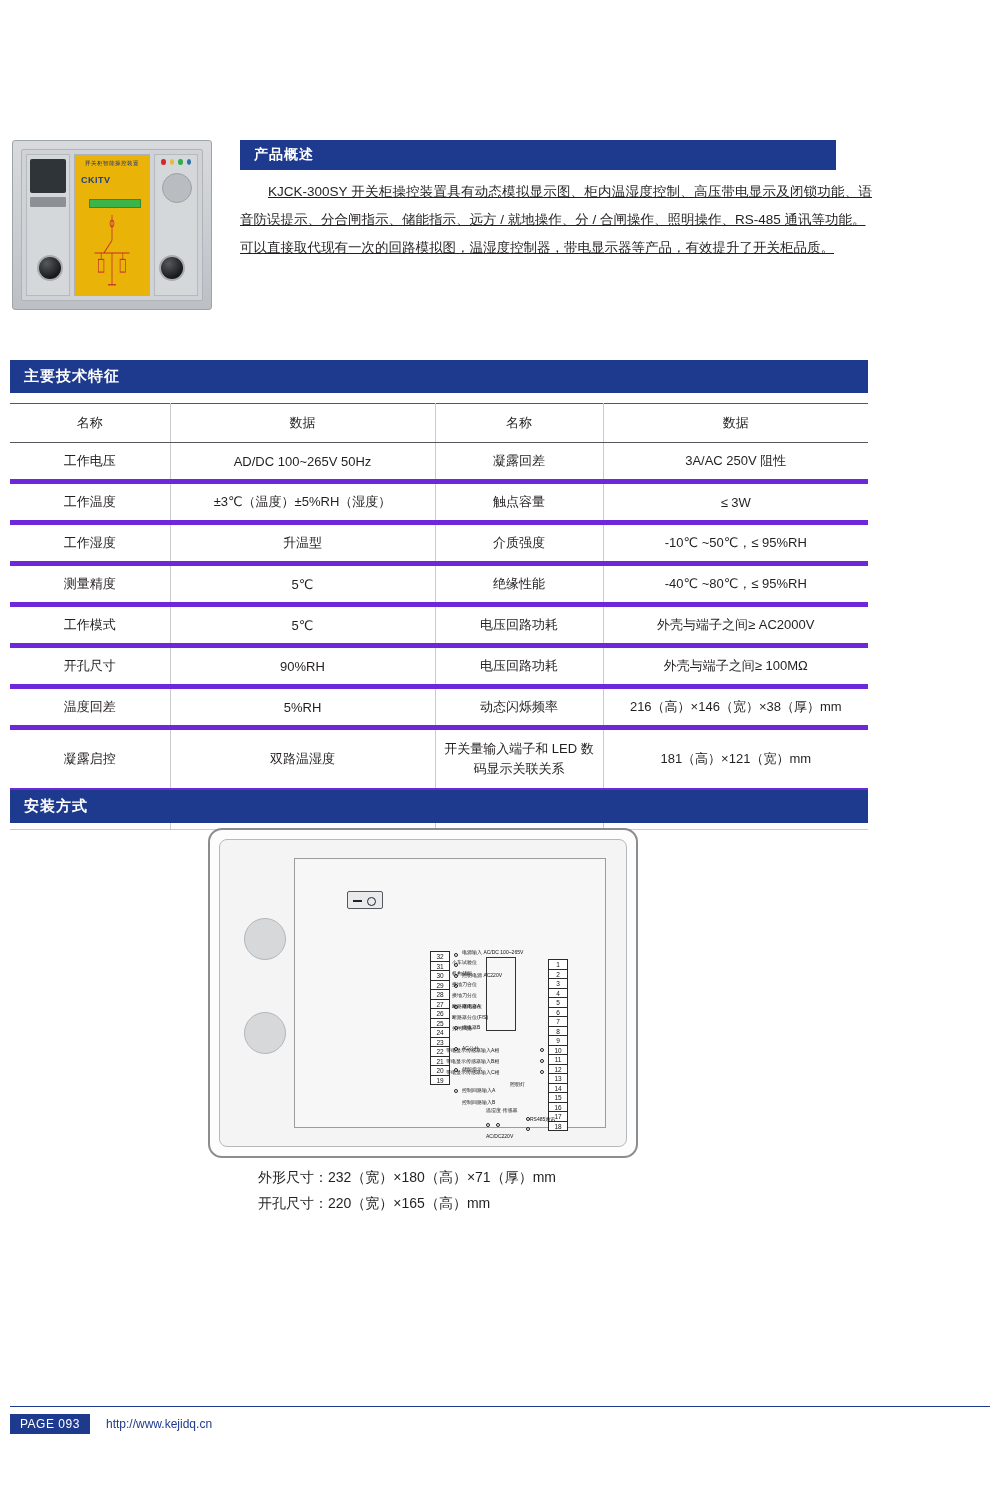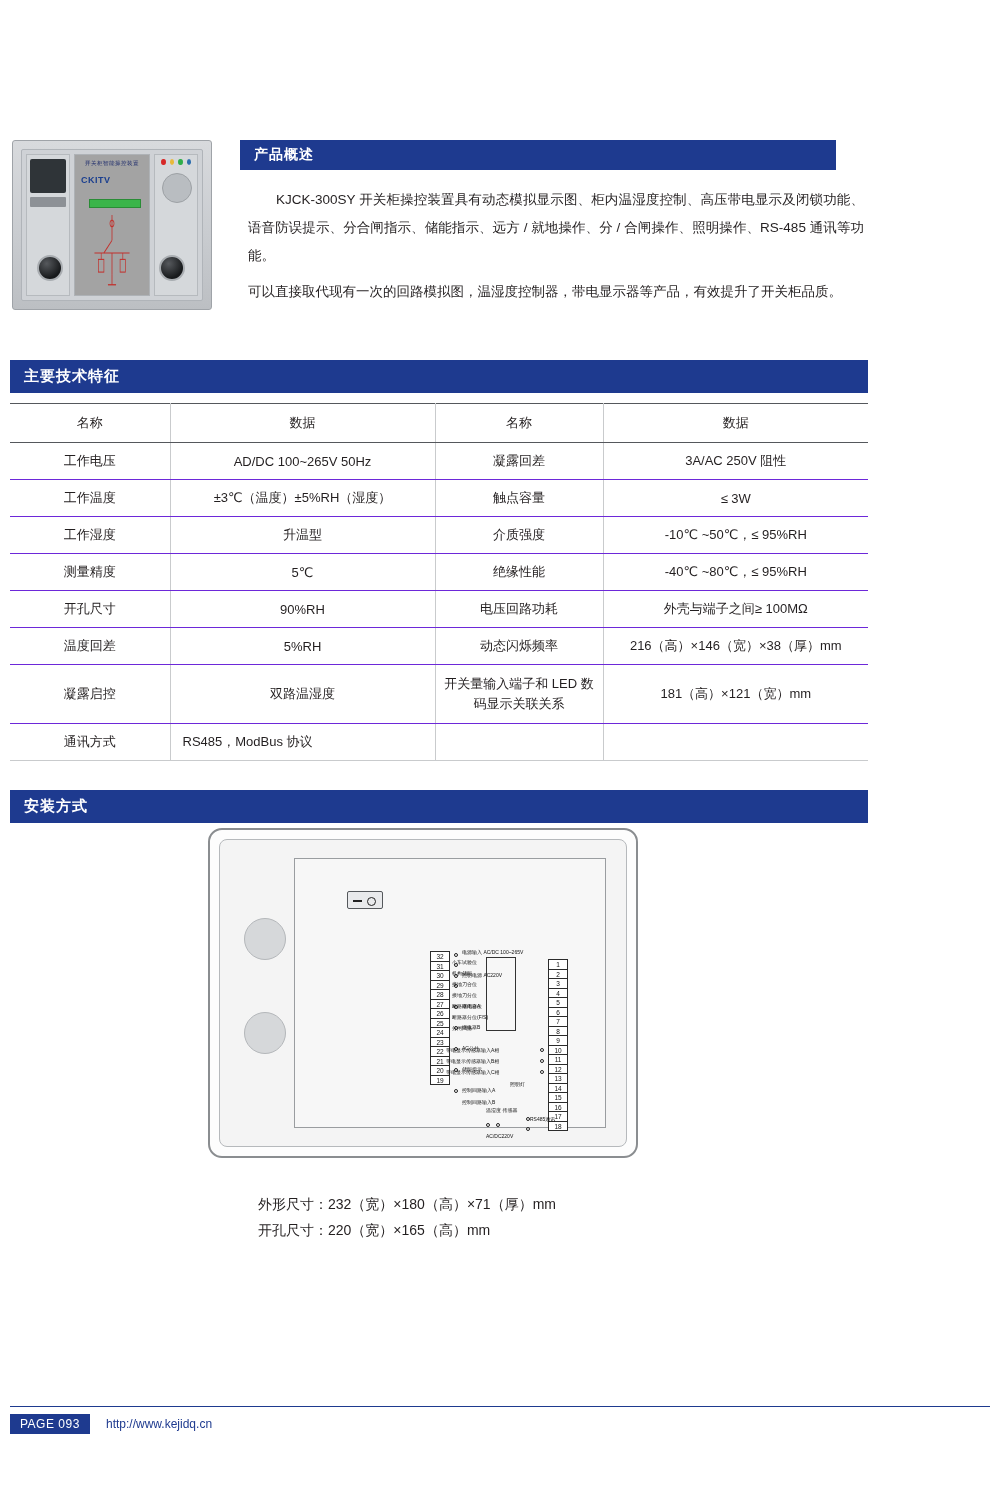--- a/index.html
+++ b/index.html
@@ -38,21 +38,21 @@
   }
   .dev-knob {
     position: absolute; width: 26px; height: 26px; border-radius: 50%;
     background: radial-gradient(circle at 35% 30%, #56595d, #17191b 70%);
     border: 2px solid #a9adb1;
   }
   .dev-knob.k1 { left: 10px; bottom: 14px; }
   .dev-knob.k2 { right: 12px; bottom: 14px; }
   .dev-center {
     position: absolute; left: 52px; top: 4px; right: 52px; bottom: 4px;
-    background: #a3a3a3; border: 1px solid #aeb2b6;
+    background: #eab308; border: 1px solid #aeb2b6;
   }
   .dev-title {
     position: absolute; left: 6px; top: 5px; right: 6px; height: 11px;
     font-size: 5.5px; text-align: center; color: #1c2a6b; letter-spacing: .5px;
   }
   .dev-brand {
     position: absolute; left: 6px; top: 20px; font-size: 9px; font-weight: bold;
     color: #1b3f8f; letter-spacing: .5px;
   }
   .dev-bar {
@@ -82,31 +82,31 @@
   }
   .sec-head.inline {
     position: absolute; left: 240px; top: 10px; width: 596px; padding: 6px 14px;
     font-size: 14px;
   }
   .overview-text {
     position: absolute; left: 240px; top: 48px; width: 632px;
     font-size: 13.5px; line-height: 28px; color: #231f20;
     text-align: justify;
   }
-  .overview-text p { margin: 8px; text-indent: 28px; }
+  .overview-text p { margin: 0; text-indent: 28px; text-decoration: underline; }
   .overview-text p.noind { text-indent: 0; }
 
   
   .spec-head { position: absolute; left: 10px; top: 360px; width: 858px; }
   .spec-table {
     position: absolute; left: 10px; top: 403px; width: 858px;
     border-collapse: collapse; font-size: 13px;
   }
   .spec-table th, .spec-table td {
-    border-bottom: 1px solid #6d28d9;
+    border-bottom: 5px solid #6d28d9;
     padding: 9px 4px; text-align: center; font-weight: normal;
     color: #231f20;
   }
   .spec-table tr:first-child th { border-top: 1px solid #55585c; border-bottom: 1px solid #55585c; padding: 10px 4px; }
   .spec-table td.lcell, .spec-table th.lcell { border-right: 1px solid #c9cbcd; }
   .spec-table col.c1 { width: 160px; }
   .spec-table col.c2 { width: 265px; }
   .spec-table col.c3 { width: 168px; }
   .spec-table col.c4 { width: 265px; }
   .spec-table tr:last-child td { border-bottom: 1px solid #c9cbcd; }
@@ -162,21 +162,21 @@
     background: #fff;
   }
   .tlabel { position: absolute; font-size: 5px; color: #111; white-space: nowrap; }
   .ttl-grp {
     position: absolute; left: 56px; top: 6px; width: 30px; height: 74px;
     border: 1px solid #333;
   }
 
   .dims {
     position: absolute; left: 258px; top: 1164px; width: 520px;
-    font-size: 14px; line-height: 26px; color: #231f20; margin-top: 27px;
+    font-size: 14px; line-height: 26px; color: #231f20;
   }
 
   
   .footer { position: absolute; left: 0; bottom: 58px; width: 1000px; height: 22px; }
   .foot-rule { position: absolute; left: 10px; top: -8px; width: 980px; height: 1px; background: #1e3a8f; }
   .page-tag {
     position: absolute; left: 10px; top: 0; height: 20px; padding: 0 10px;
     background: #1e3a8f; color: #fff; font-size: 12px; line-height: 20px; letter-spacing: .5px;
   }
   .foot-url {
@@ -275,20 +275,26 @@
         <td class="lcell">介质强度</td>
         <td>-10℃ ~50℃，≤ 95%RH</td>
       </tr>
       <tr>
         <td class="lcell">测量精度</td>
         <td class="lcell">5℃</td>
         <td class="lcell">绝缘性能</td>
         <td>-40℃ ~80℃，≤ 95%RH</td>
       </tr>
       <tr>
+        <td class="lcell">工作模式</td>
+        <td class="lcell">5℃</td>
+        <td class="lcell">电压回路功耗</td>
+        <td>外壳与端子之间≥ AC2000V</td>
+      </tr>
+      <tr>
         <td class="lcell">开孔尺寸</td>
         <td class="lcell">90%RH</td>
         <td class="lcell">电压回路功耗</td>
         <td>外壳与端子之间≥ 100MΩ</td>
       </tr>
       <tr>
         <td class="lcell">温度回差</td>
         <td class="lcell">5%RH</td>
         <td class="lcell">动态闪烁频率</td>
         <td>216（高）×146（宽）×38（厚）mm</td>

